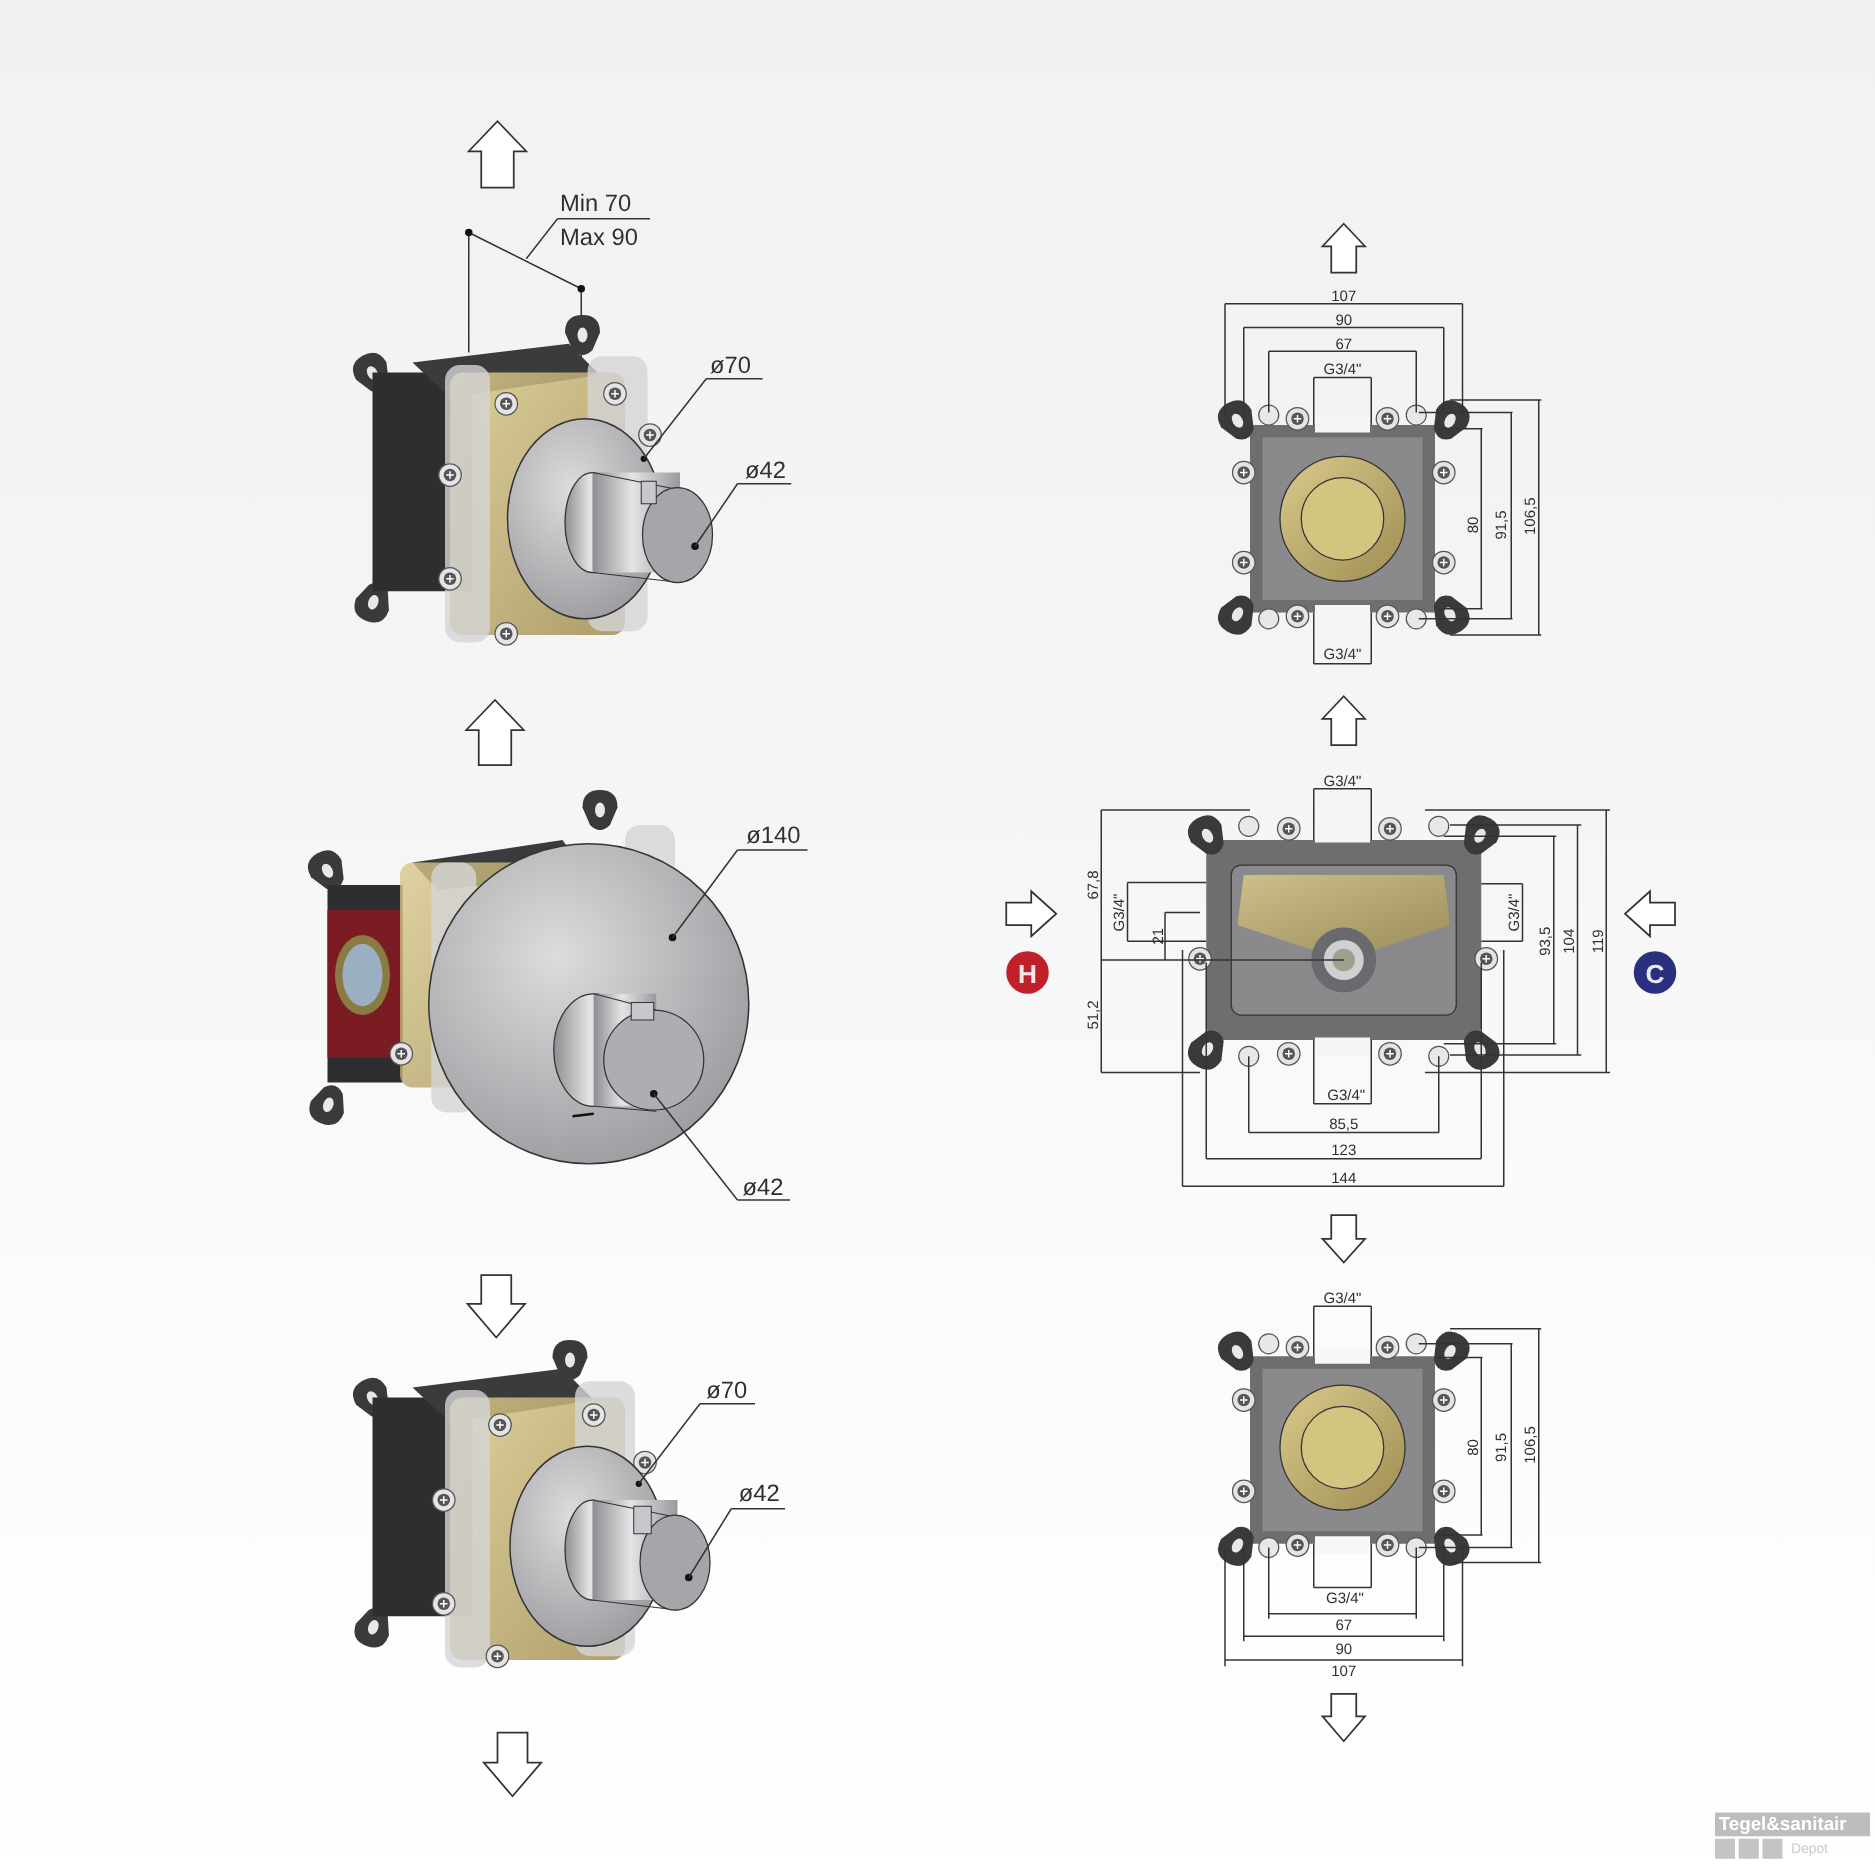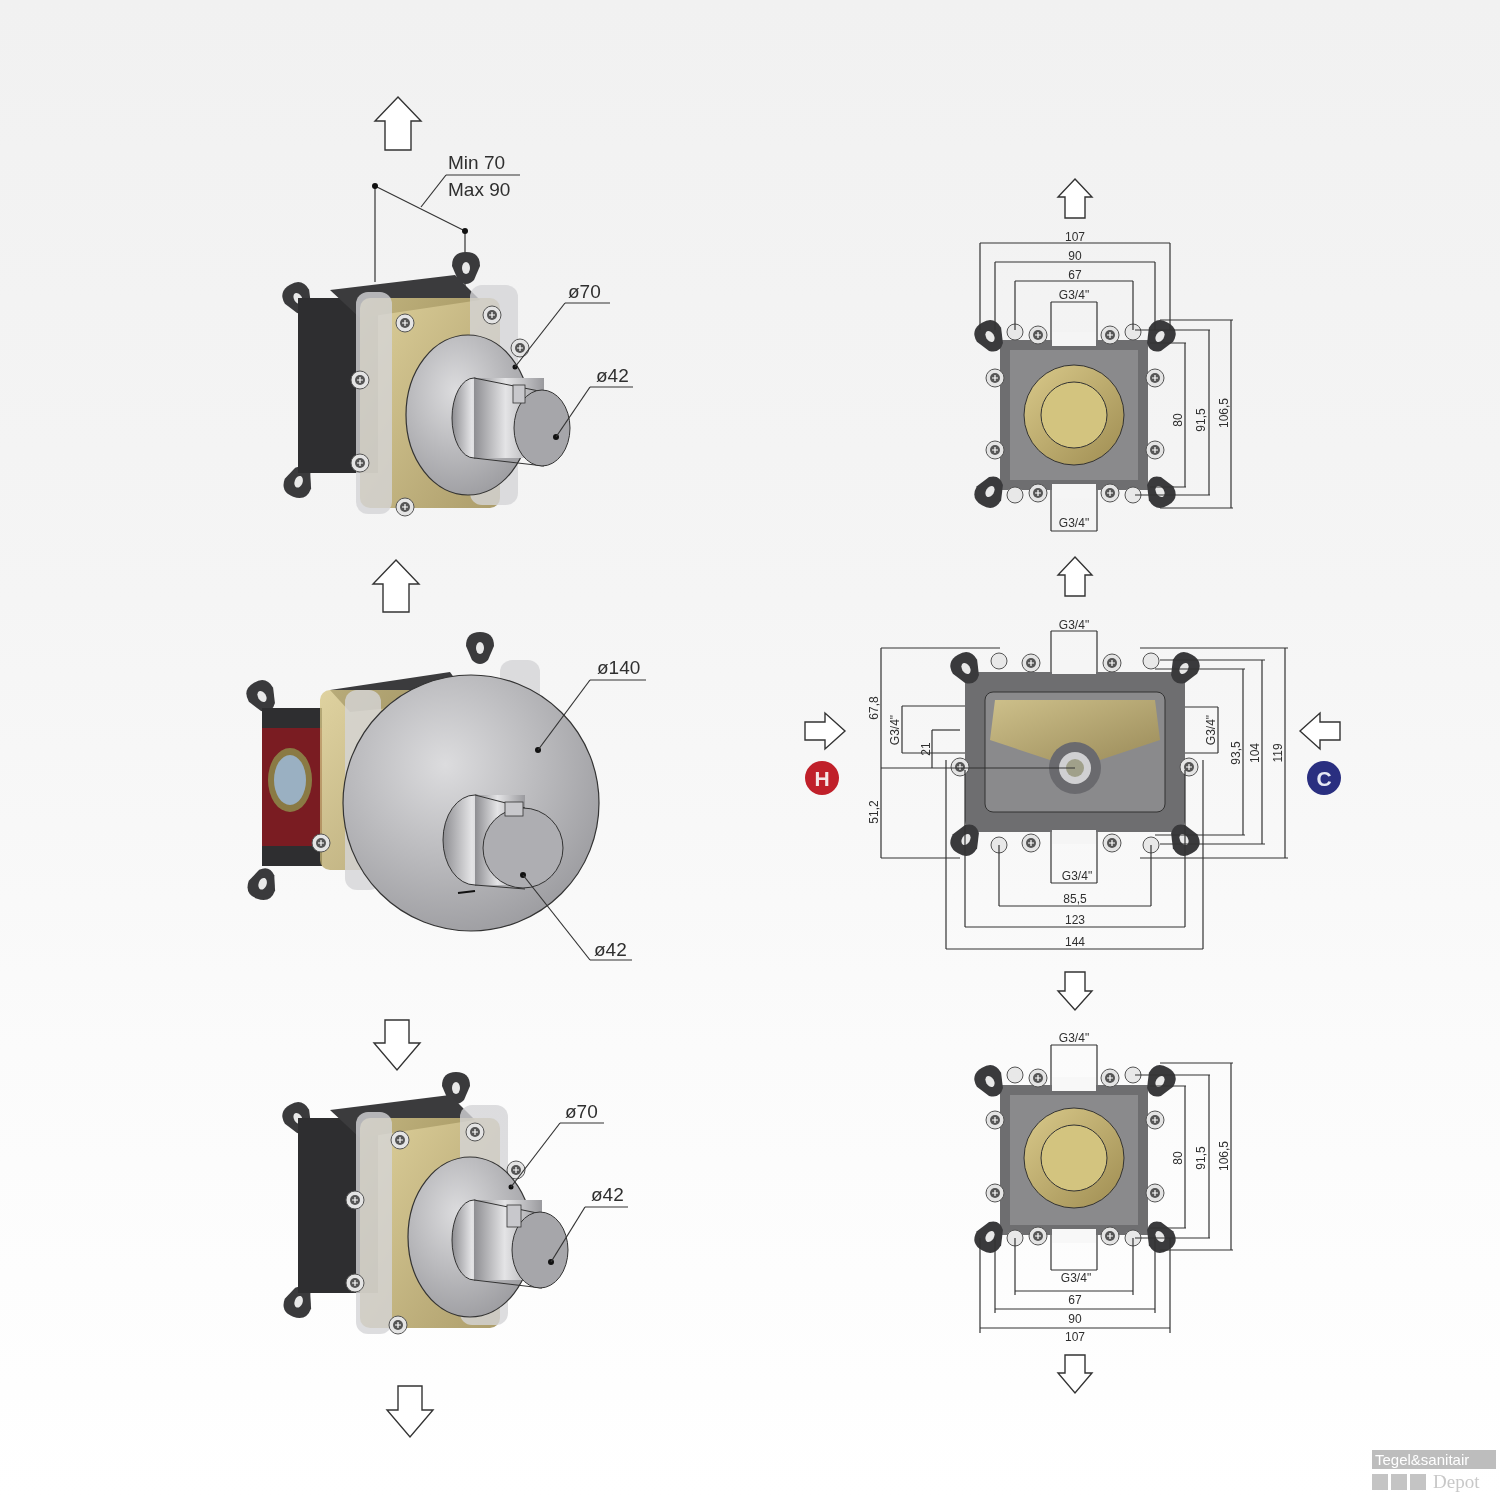--- a/index.html
+++ b/index.html
@@ -11,26 +11,26 @@
   svg.full { position:absolute; left:0; top:0; }
   .lbl { font-family:"Liberation Sans", sans-serif; fill:#2f2f2f; }
   .lbl-lg { font-size:19px; }
   .lbl-sm { font-size:12px; }
   .dim { stroke:#333; stroke-width:1.2; fill:none; }
   .arrow { fill:#fff; stroke:#333; stroke-width:1.4; }
   .logo {
     position:absolute; left:1372px; top:1450px; width:124px;
   }
   .logo-top {
-    background:#bdbdbd; color:#fff; font-weight:normal; font-size:15px;
+    background:#bdbdbd; color:#fff; font-weight:bold; font-size:15px;
     padding:1px 3px; letter-spacing:0;
   }
   .logo-bottom { display:flex; align-items:center; gap:3px; margin-top:2px; }
   .logo-sq { width:16px; height:16px; background:#c4c4c4; }
-  .logo-depot { color:#c8c8c8; font-size:19px; margin-left:4px;font-family:Liberation Serif, serif; }
+  .logo-depot { color:#c8c8c8; font-size:11px; margin-left:4px; }
 </style>
 </head>
 <body>
 
 <svg class="full" width="1500" height="1500" viewBox="0 0 1500 1500">
   <defs>
     <radialGradient id="chrome" cx="40%" cy="35%" r="70%">
       <stop offset="0%" stop-color="#dcdcde"></stop>
       <stop offset="100%" stop-color="#9c9ca0"></stop>
     </radialGradient>

